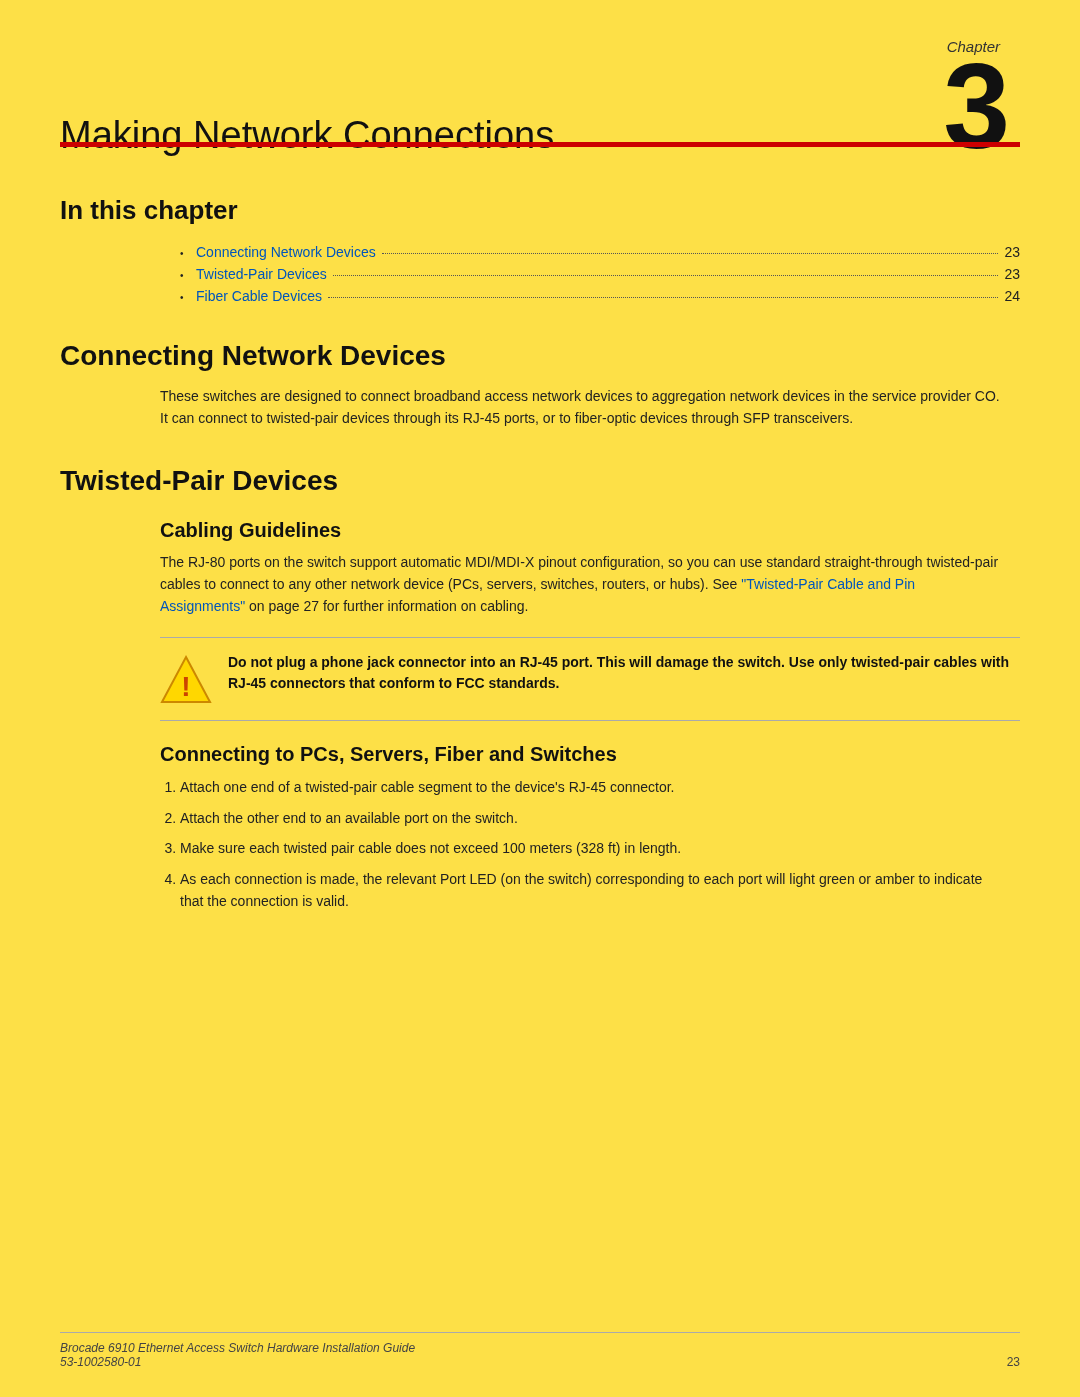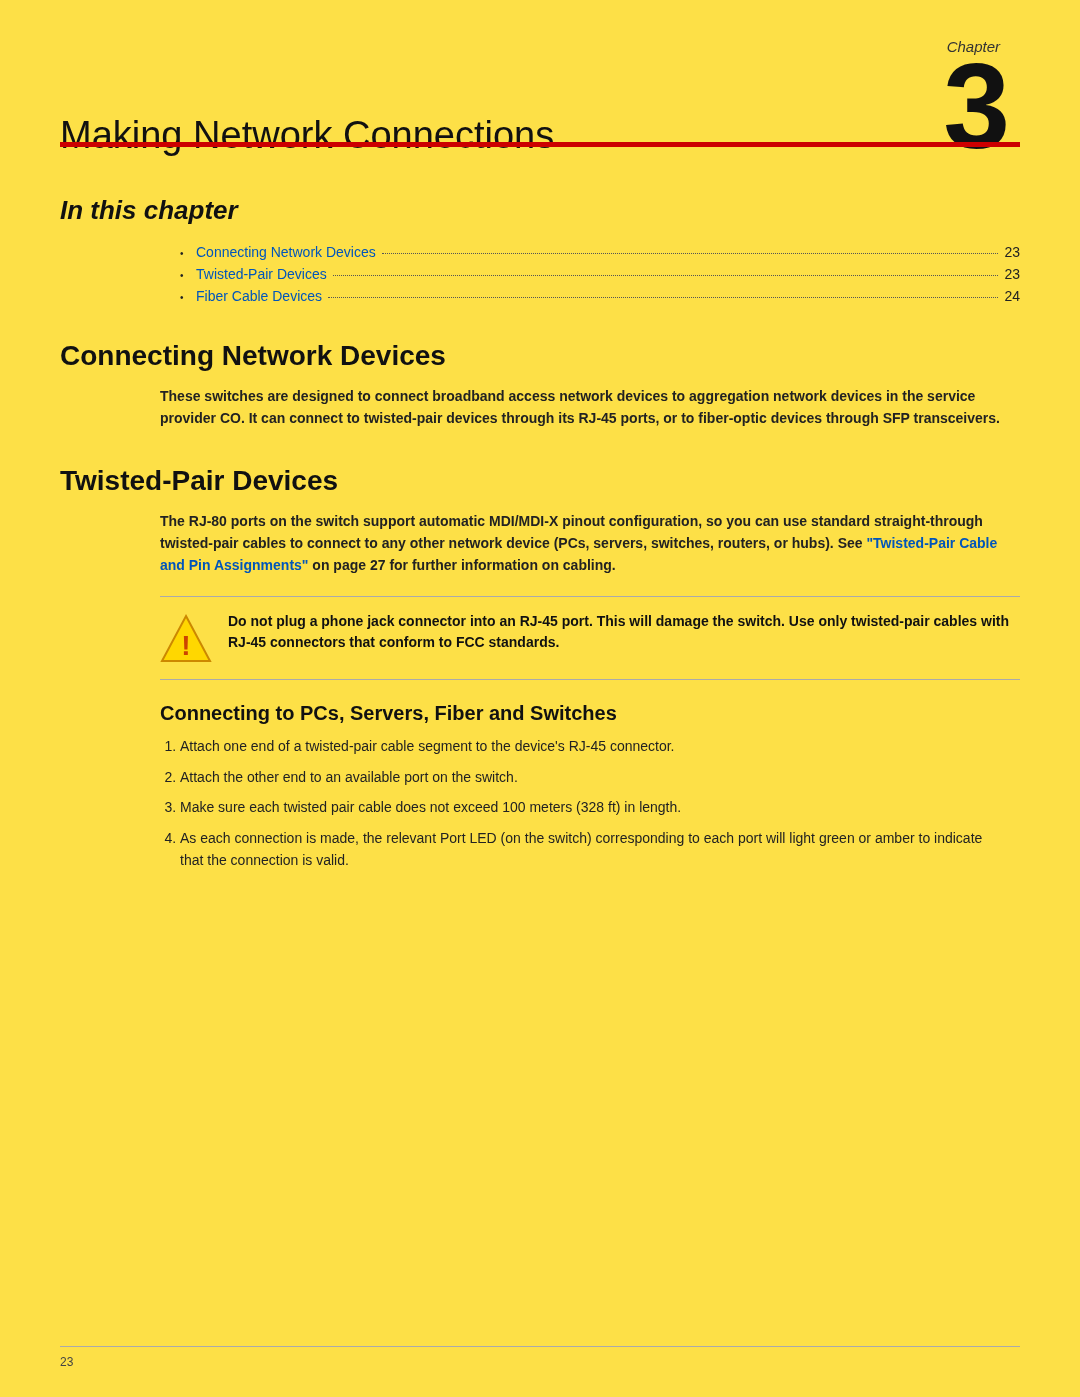--- a/index.html
+++ b/index.html
@@ -80,21 +80,20 @@
     
     .section-in-this-chapter {
       margin-top: 30px;
     }
 
     .in-this-chapter-title {
       font-size: 26px;
       font-weight: bold;
       color: #111;
       margin-bottom: 18px;
-      font-style: italic;
     }
 
     .toc-list {
       list-style: none;
       margin-left: 120px;
     }
 
     .toc-list li {
       display: flex;
       align-items: baseline;
@@ -148,21 +147,20 @@
       margin-bottom: 10px;
       margin-left: 100px;
     }
 
     .body-text {
       font-size: 14px;
       line-height: 1.55;
       color: #222;
       margin-left: 100px;
       margin-right: 20px;
-      font-weight: bold;
     }
 
     .body-text .link {
       color: #0055bb;
       text-decoration: none;
     }
 
     
     .caution-block {
       margin-left: 100px;
@@ -286,20 +284,21 @@
           <span class="toc-page">24</span>
         </li>
       </ul>
     </div>
 
     <div class="section-heading">Connecting Network Devices</div>
     <div class="body-text">These switches are designed to connect broadband access network devices to aggregation network devices in the service provider CO. It can connect to twisted-pair devices through its RJ-45 ports, or to fiber-optic devices through SFP transceivers.</div>
 
     <div class="section-heading">Twisted-Pair Devices</div>
 
+    <div class="subsection-heading">Cabling Guidelines</div>
     <div class="body-text">
       <span>The RJ-80 ports on the switch support automatic MDI/MDI-X pinout configuration, so you can use standard straight-through twisted-pair cables to connect to any other network device (PCs, servers, switches, routers, or hubs). See </span><a class="link">"Twisted-Pair Cable and Pin Assignments"</a><span> on page 27 for further information on cabling.</span>
     </div>
 
     <div class="caution-block">
       <div class="caution-icon">
         <svg viewBox="0 0 52 52" xmlns="http://www.w3.org/2000/svg">
 
           <polygon points="26,3 50,48 2,48" fill="#FFD700" stroke="#cc8800" stroke-width="2"></polygon>
           <text x="26" y="42" text-anchor="middle" font-size="28" font-weight="bold" fill="#cc4400">!</text>
@@ -316,16 +315,20 @@
     <ol class="ordered-list">
       <li>Attach one end of a twisted-pair cable segment to the device's RJ-45 connector.</li>
       <li>Attach the other end to an available port on the switch.</li>
       <li>Make sure each twisted pair cable does not exceed 100 meters (328 ft) in length.</li>
       <li>As each connection is made, the relevant Port LED (on the switch) corresponding to each port will light green or amber to indicate that the connection is valid.</li>
     </ol>
 
   </div>
 
   <div class="footer">
+    <div class="footer-left">
+      <div>Brocade 6910 Ethernet Access Switch Hardware Installation Guide</div>
+      <div>53-1002580-01</div>
+    </div>
     <div class="footer-right">23</div>
   </div>
 
 </div>
 
 </body></html>

